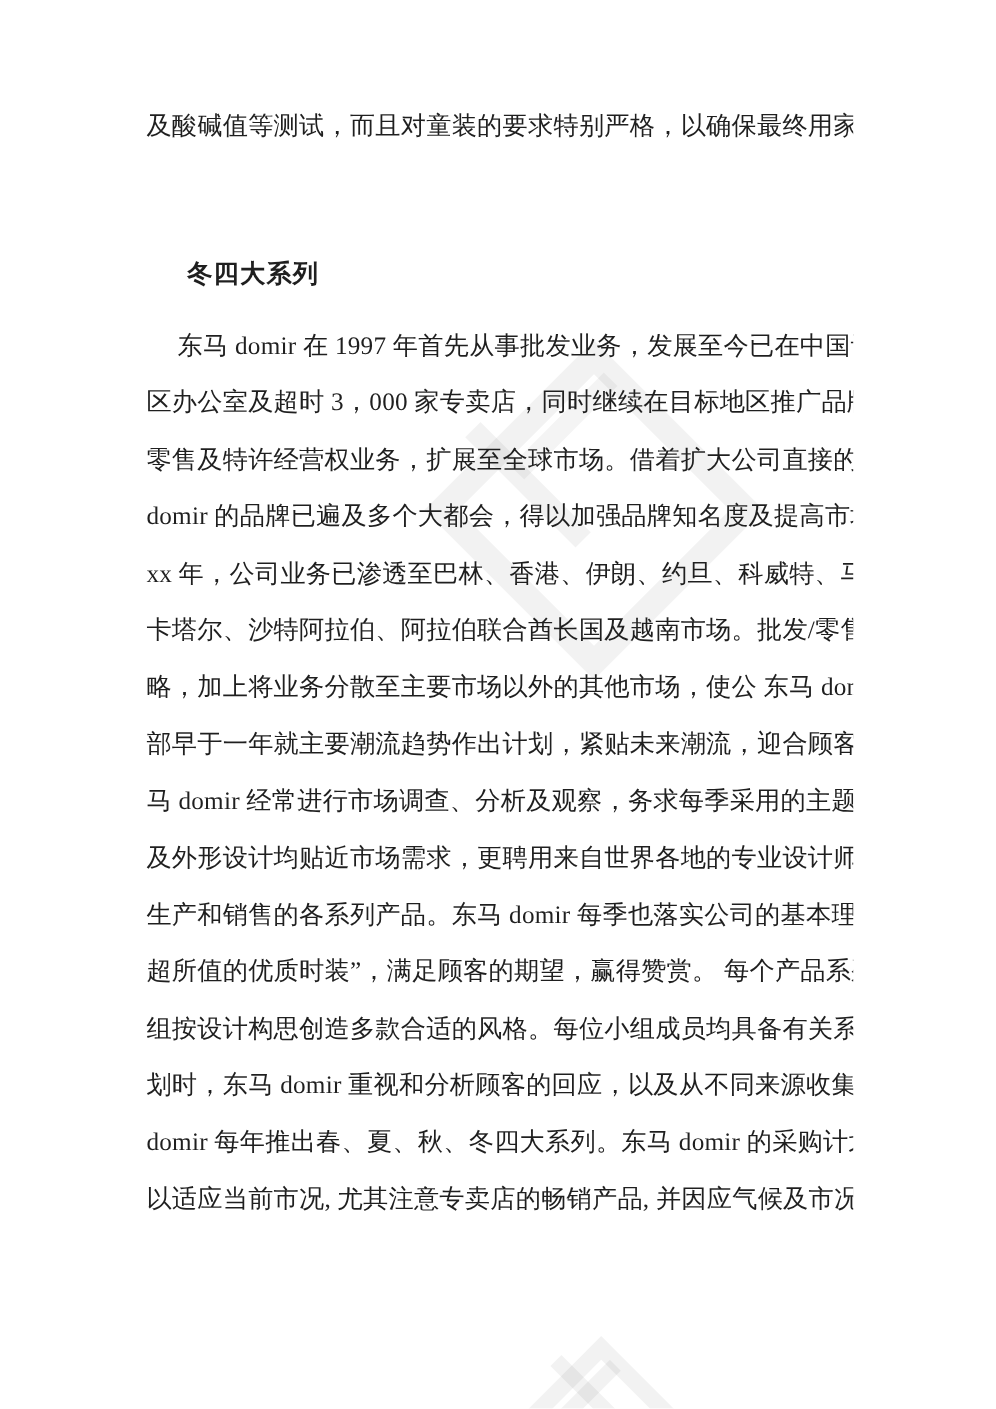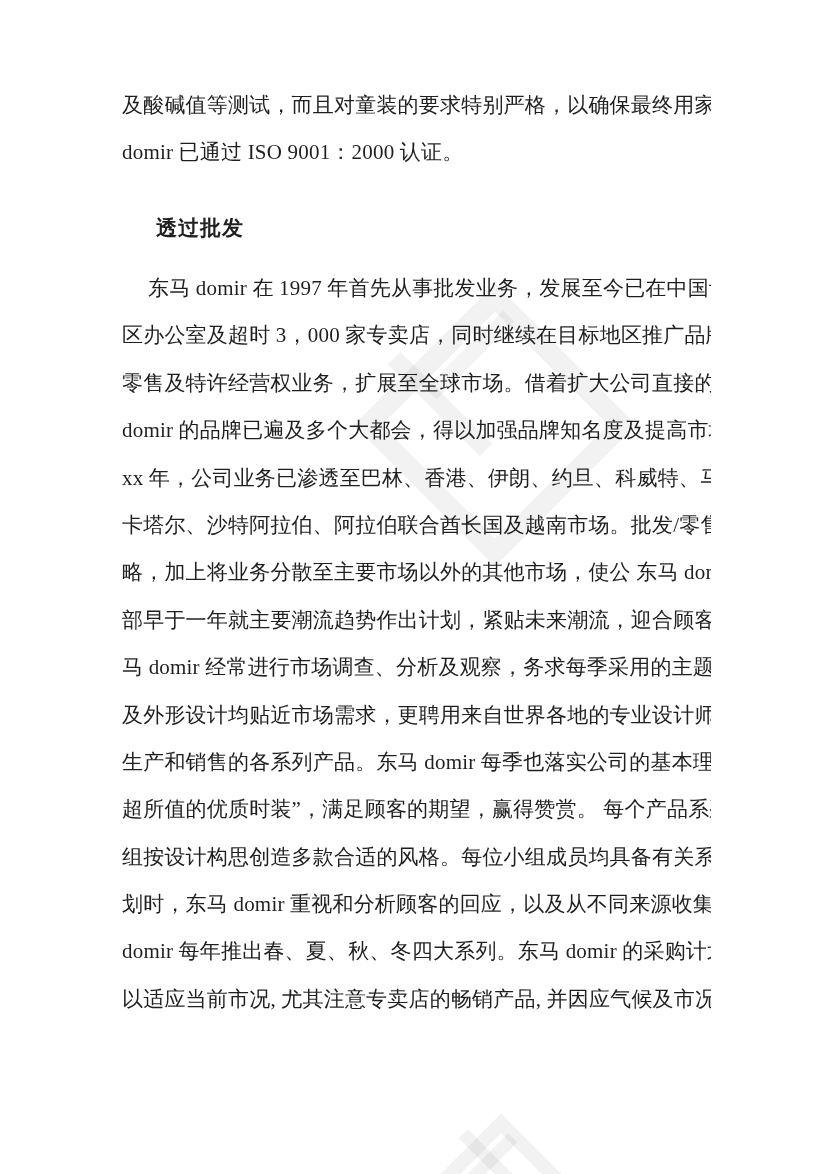--- a/index.html
+++ b/index.html
@@ -128,25 +128,24 @@
   <div class="wm-bottom">
     <div class="wm-diamond2"></div>
     <div class="wm-x1"></div>
     <div class="wm-x2"></div>
   </div>
 
   <div class="doc">
 
     <div class="block block-intro">
       <div class="line">及酸碱值等测试，而且对童装的要求特别严格，以确保最终用家的安全。东马</div>
-      <div class="line last">domir 已通过 ISO 9001：2000 认证。</div>
     </div>
 
     <div class="block block-heading">
-      <div class="heading-line">透过批发</div>
+      <div class="heading-line">冬四大系列</div>
     </div>
 
     <div class="block block-main">
       <div class="line indent">东马 domir 在 1997 年首先从事批发业务，发展至今已在中国设有 19 个地</div>
       <div class="line">区办公室及超时 3，000 家专卖店，同时继续在目标地区推广品牌，透过批发、</div>
       <div class="line">零售及特许经营权业务，扩展至全球市场。借着扩大公司直接的零售网络，东马</div>
       <div class="line">domir 的品牌已遍及多个大都会，得以加强品牌知名度及提高市场占有率。于</div>
       <div class="line">xx 年，公司业务已渗透至巴林、香港、伊朗、约旦、科威特、马来西亚、阿曼、</div>
       <div class="line">卡塔尔、沙特阿拉伯、阿拉伯联合酋长国及越南市场。批发/零售兼备的发展策</div>
       <div class="line">略，加上将业务分散至主要市场以外的其他市场，使公 东马 domir 的研究设计</div>

